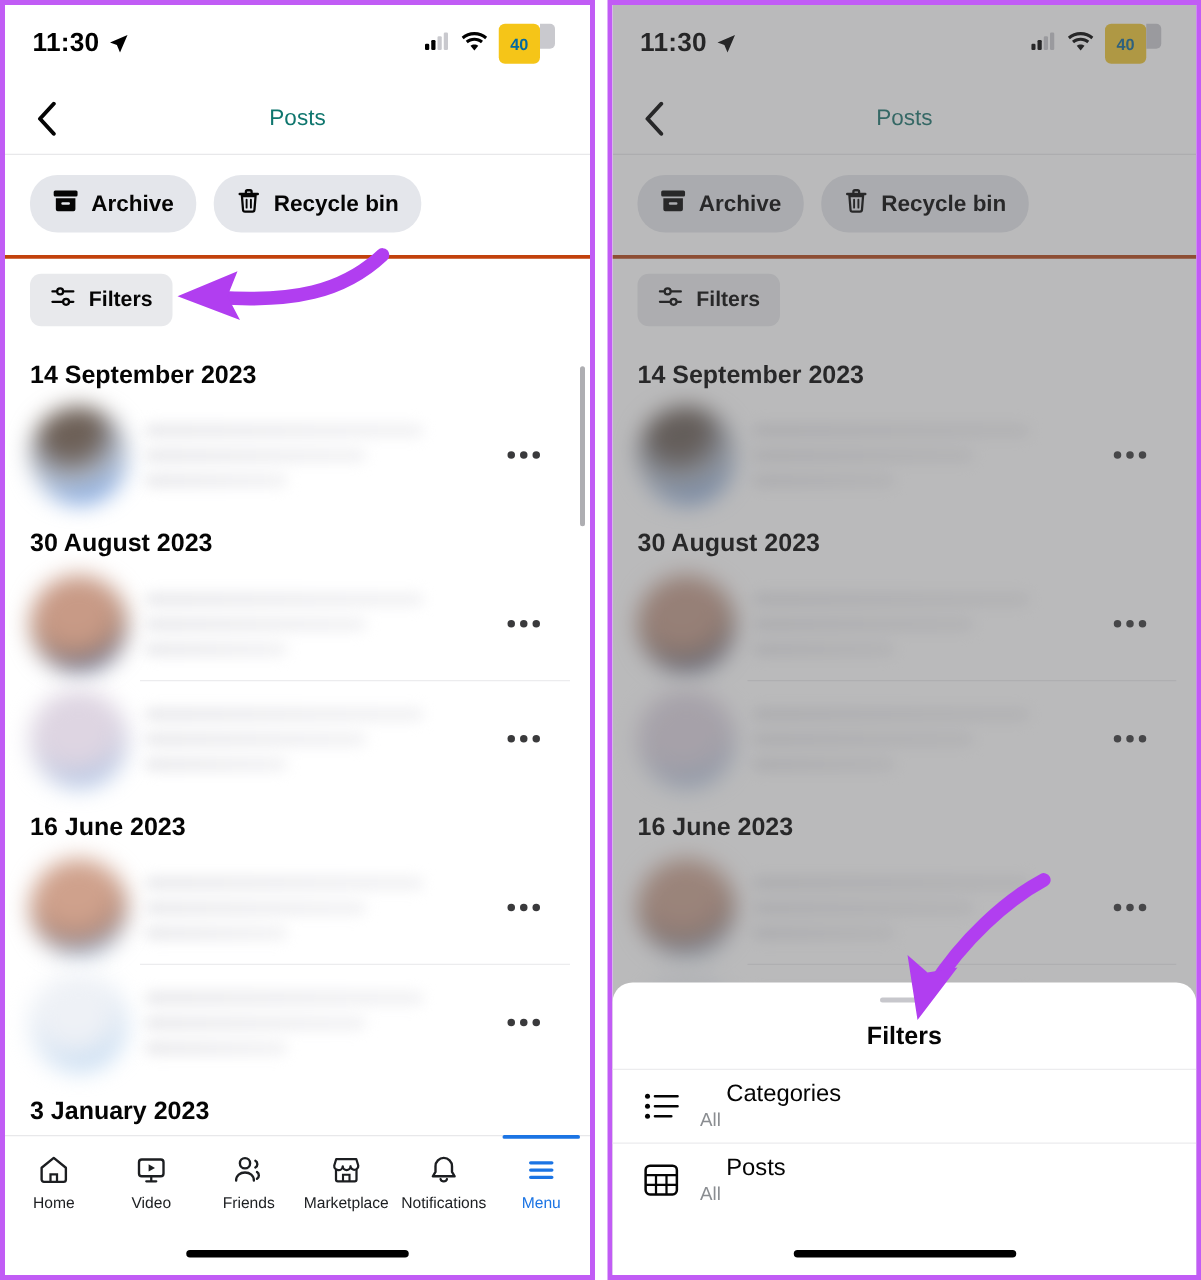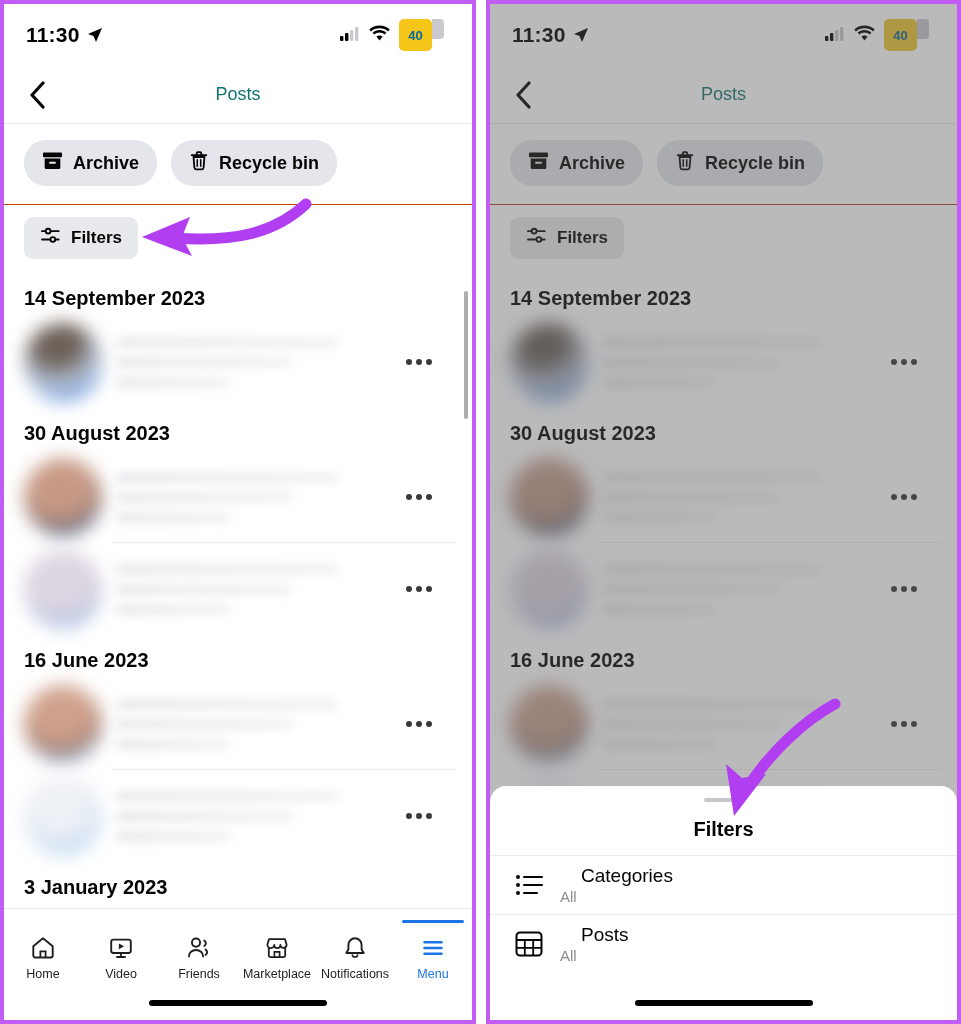--- a/index.html
+++ b/index.html
@@ -84,21 +84,21 @@
   .nav-title {
     width: 100%; text-align: center;
     font-size: 18px; font-weight: 400; color: #0f766e;
   }
 
   
   .chips-row {
     flex: 0 0 auto;
     padding: 16px 20px 18px 20px;
     display: flex; gap: 14px;
-    border-bottom: 1px solid #c2410c;
+    border-bottom: 3px solid #c2410c;
   }
   .chip {
     display: inline-flex; align-items: center; gap: 10px;
     background: #e4e6eb;
     border-radius: 22px;
     padding: 10px 18px;
     font-size: 18px; font-weight: 600; color: #050505;
     cursor: pointer;
   }
   .filters-row {
@@ -183,21 +183,21 @@
     border-radius: 2px;
   }
 
   
   .tabbar {
     flex: 0 0 auto;
     height: 78px;
     border-top: 1px solid #e8e8ea;
     display: flex;
     align-items: flex-start;
-    padding-top: 20px;
+    padding-top: 8px;
     justify-content: center;
   }
   .tab {
     flex: 1 1 0;
     display: flex; flex-direction: column;
     align-items: center; gap: 6px;
     position: relative;
     cursor: pointer;
     padding-top: 6px;
   }

